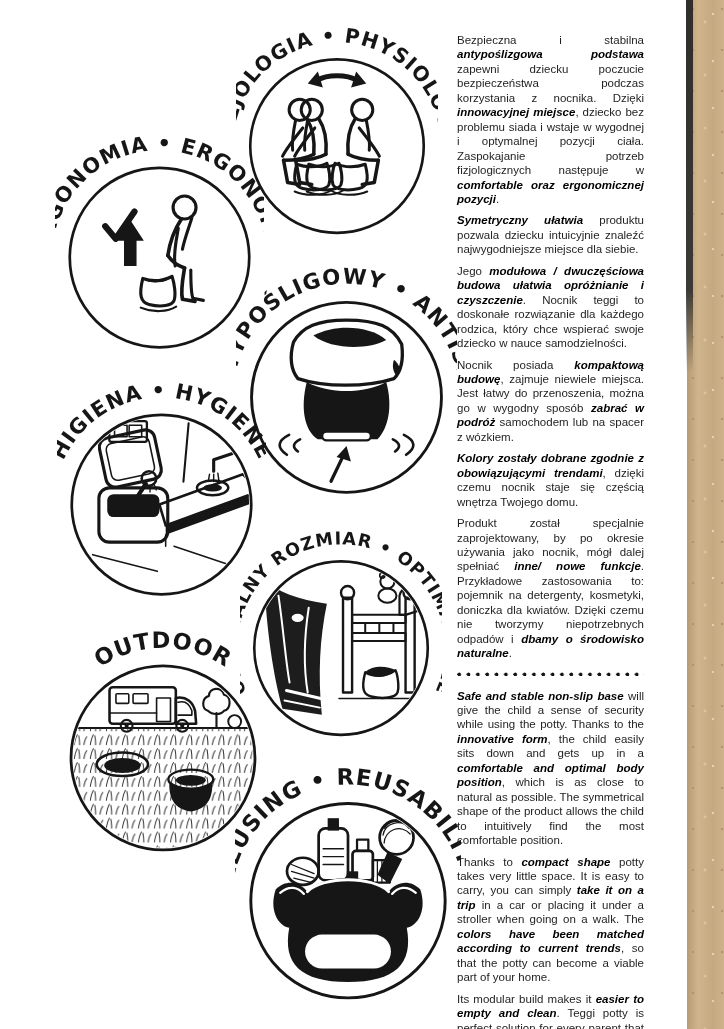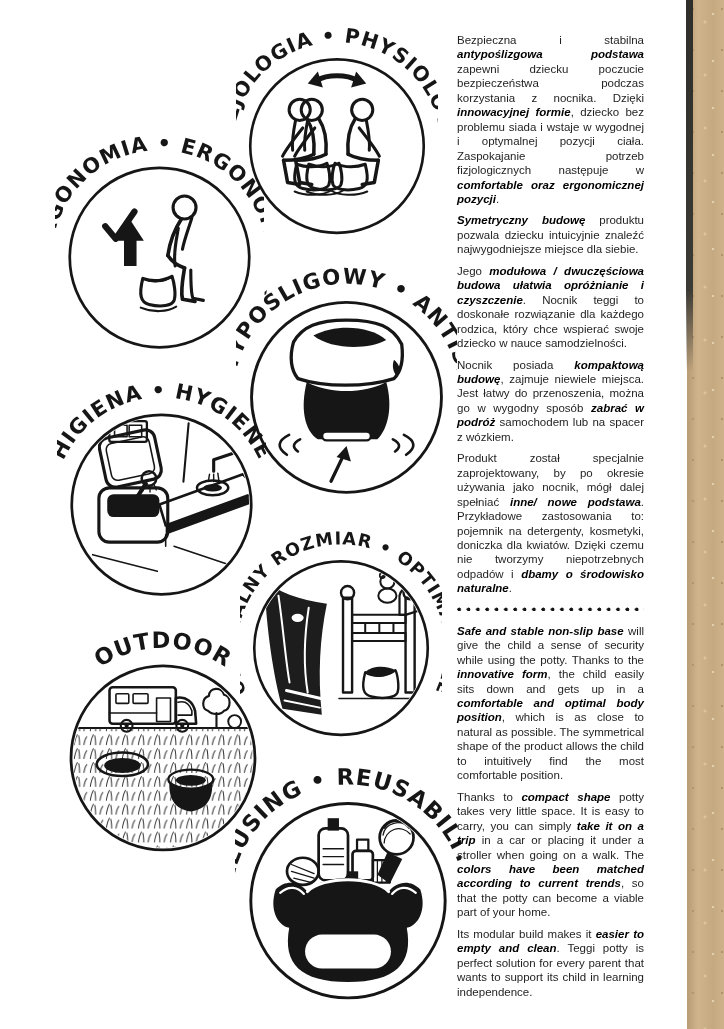--- a/index.html
+++ b/index.html
@@ -305,25 +305,26 @@
       <rect x="62" y="158" width="76" height="30" rx="15" fill="#ffffff"></rect>
     </g>
     <circle cx="100" cy="128" r="86" fill="none" stroke="#161616" stroke-width="2.6"></circle>
     <text class="lbl" font-size="20">
       <textPath href="#arc7" startOffset="50%" text-anchor="middle">REUSING • REUSABILITY</textPath>
     </text>
   </svg>
 
   <div class="text-col">
     <div lang="pl">
-      <p>Bezpieczna i stabilna <b>antypoślizgowa podstawa</b> zapewni dziecku poczucie bezpieczeństwa podczas korzystania z nocnika. Dzięki <b>innowacyjnej formie</b>, dziecko bez problemu siada i wstaje w wygodnej i optymalnej pozycji ciała. Zaspokajanie potrzeb fizjologicznych następuje w <b>comfortable oraz ergonomicznej pozycji</b>.</p>
-      <p><b>Symetryczny budowę</b> produktu pozwala dziecku intuicyjnie znaleźć najwygodniejsze miejsce dla siebie.</p>
+      <p>Bezpieczna i stabilna <b>antypoślizgowa podstawa</b> zapewni dziecku poczucie bezpieczeństwa podczas korzystania z nocnika. Dzięki <b>innowacyjnej miejsce</b>, dziecko bez problemu siada i wstaje w wygodnej i optymalnej pozycji ciała. Zaspokajanie potrzeb fizjologicznych następuje w <b>comfortable oraz ergonomicznej pozycji</b>.</p>
+      <p><b>Symetryczny ułatwia</b> produktu pozwala dziecku intuicyjnie znaleźć najwygodniejsze miejsce dla siebie.</p>
       <p>Jego <b>modułowa / dwuczęściowa budowa ułatwia opróżnianie i czyszczenie</b>. Nocnik teggi to doskonałe rozwiązanie dla każdego rodzica, który chce wspierać swoje dziecko w nauce samodzielności.</p>
       <p>Nocnik posiada <b>kompaktową budowę</b>, zajmuje niewiele miejsca. Jest łatwy do przenoszenia, można go w wygodny sposób <b>zabrać w podróż</b> samochodem lub na spacer z wózkiem.</p>
-      <p>Produkt został specjalnie zaprojektowany, by po okresie używania jako nocnik, mógł dalej spełniać <b>inne/ nowe podstawa</b>. Przykładowe zastosowania to: pojemnik na detergenty, kosmetyki, doniczka dla kwiatów. Dzięki czemu nie tworzymy niepotrzebnych odpadów i <b>dbamy o środowisko naturalne</b>.</p>
+      <p><b>Kolory zostały dobrane zgodnie z obowiązującymi trendami</b>, dzięki czemu nocnik staje się częścią wnętrza Twojego domu.</p>
+      <p>Produkt został specjalnie zaprojektowany, by po okresie używania jako nocnik, mógł dalej spełniać <b>inne/ nowe funkcje</b>. Przykładowe zastosowania to: pojemnik na detergenty, kosmetyki, doniczka dla kwiatów. Dzięki czemu nie tworzymy niepotrzebnych odpadów i <b>dbamy o środowisko naturalne</b>.</p>
     </div>
     <div class="dotted-divider"></div>
     <div lang="en">
       <p><b>Safe and stable non-slip base</b> will give the child a sense of security while using the potty. Thanks to the <b>innovative form</b>, the child easily sits down and gets up in a <b>comfortable and optimal body position</b>, which is as close to natural as possible. The symmetrical shape of the product allows the child to intuitively find the most comfortable position.</p>
       <p>Thanks to <b>compact shape</b> potty takes very little space. It is easy to carry, you can simply <b>take it on a trip</b> in a car or placing it under a stroller when going on a walk. The <b>colors have been matched according to current trends</b>, so that the potty can become a viable part of your home.</p>
       <p>Its modular build makes it <b>easier to empty and clean</b>. Teggi potty is perfect solution for every parent that wants to support its child in learning independence.</p>
 
     </div>
   </div>
 

